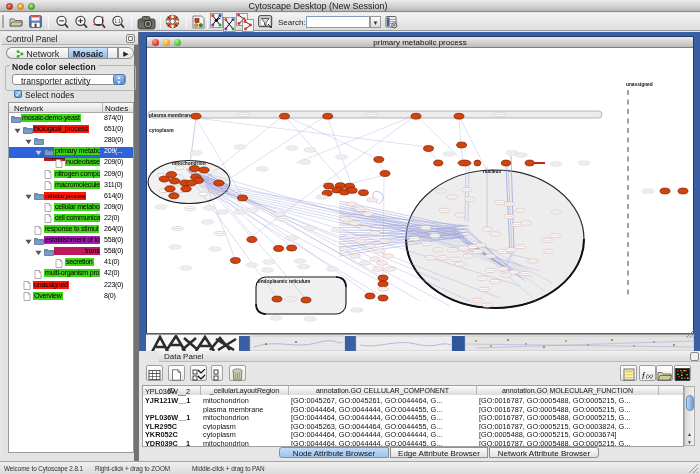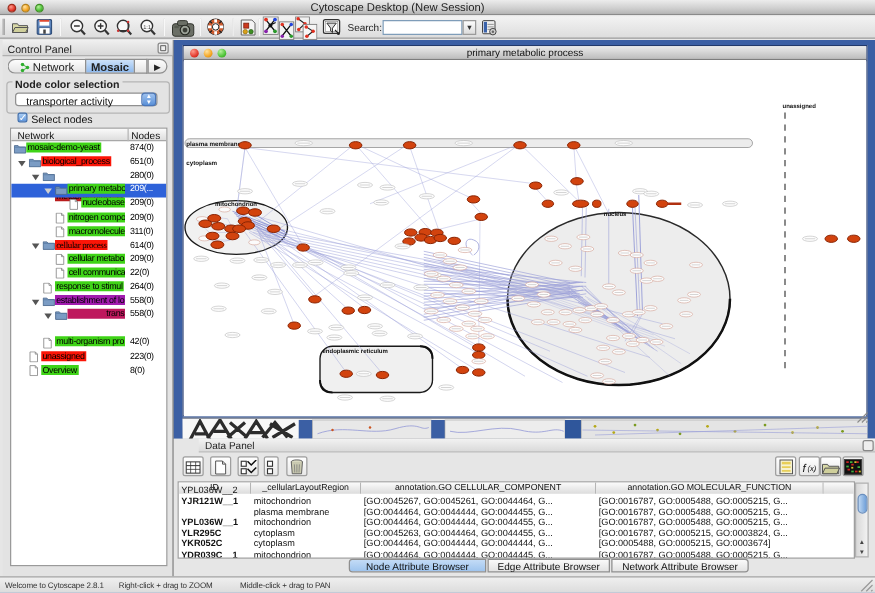--- a/index.html
+++ b/index.html
@@ -1,21 +1,21 @@
 <!DOCTYPE html>
 <html><head><meta charset="utf-8"><style>
 *{margin:0;padding:0;box-sizing:border-box;font-family:"Liberation Sans",sans-serif;}
 html,body{width:700px;height:474px;overflow:hidden;background:#e6e6e6;position:relative;}
 .abs{position:absolute;}
 .titlebar{left:0;top:0;width:700px;height:12px;background:linear-gradient(#ececec,#cfcfcf 60%,#b6b6b6);border-bottom:1px solid #8a8a8a;}
 .tl{top:2.5px;width:7px;height:7px;border-radius:50%;}
 .title{width:636px;text-align:center;top:1px;font-size:9px;color:#222;}
 .toolbar{left:0;top:13px;width:700px;height:18px;background:linear-gradient(#f3f3f3,#dddddd);border-bottom:1px solid #9a9a9a;}
 .sep{top:15px;width:1px;height:14px;background:#c0c0c0;border-right:1px solid #f8f8f8;}
-.cp{left:2px;top:32px;width:137px;height:429px;background:#e3e3e3;border-right:1px solid #737373;}
+.cp{left:2px;top:32px;width:137px;height:429px;background:#e3e3e3;border-right:5px solid #737373;}
 .cph{left:0;top:0;width:136px;height:13px;background:linear-gradient(#f0f0f0,#d8d8d8);border-bottom:1px solid #b0b0b0;font-size:8.5px;color:#222;padding:2px 0 0 4px;}
 .seg{height:12px;border:1px solid #8f8f8f;background:linear-gradient(#fdfdfd,#e4e4e4);font-size:9px;color:#222;text-align:center;}
 .segsel{background:linear-gradient(#cde2fa,#8db9ee);font-weight:bold;}
 .grp{left:3px;top:33px;width:131px;height:26px;border:1px solid #b5b5b5;border-radius:3px;}
 .grplbl{left:8px;top:29.5px;background:#e3e3e3;padding:0 2px;font-size:8.5px;font-weight:bold;color:#222;}
 .combo{left:10px;top:42px;width:114px;height:11px;background:#fff;border:1px solid #909090;border-radius:3px;font-size:8.5px;color:#111;}
 .stepper{right:0px;top:-1px;width:12px;height:11px;background:linear-gradient(#9ec2f0,#5b91d8);border:1px solid #4a76b8;border-radius:3px;color:#fff;font-size:5px;line-height:5px;text-align:center;}
 .cbx{left:12px;top:58px;width:8px;height:8px;background:linear-gradient(#a9cdf4,#5f95dc);border:1px solid #3f6fae;border-radius:2px;color:#fff;font-size:8px;line-height:8px;text-align:center;}
 .tree{left:6px;top:70px;width:126px;height:351px;background:#fff;border:1px solid #9a9a9a;overflow:hidden;}
 .trh{left:0;top:0;width:124px;height:10px;background:linear-gradient(#fafafa,#dedede);border-bottom:1px solid #a8a8a8;font-size:8px;color:#111;}
@@ -289,20 +289,28 @@
 <div class="abs trow" style="top:143.7px;">
         <svg class="abs" style="left:26px;top:3px" width="7" height="6" viewBox="0 0 7 6">
           <path d="M0.5 0.8 L6.5 0.8 L3.5 5.2 Z" fill="#555"></path>
         </svg>
         <span class="abs" style="left:35px;top:1px"><svg width="10" height="8" viewBox="0 0 10 8" style="vertical-align:-1px">
             <path d="M0.5 1.5 L3.5 1.5 L4.5 2.6 L9.5 2.6 L9.5 7.5 L0.5 7.5 Z" fill="#7b9cc4" stroke="#4a678c" stroke-width="0.7"></path>
             <path d="M0.5 2.8 L9.5 2.8" stroke="#5a7ba3" stroke-width="0.6"></path>
           </svg></span>
         <span class="lbl abs" style="left:45px;top:0.5px;background:#be185d;max-width:46px;overflow:hidden;padding-left:31px;">transport</span>
         <span class="cnt" style="color:#000;top:0.5px;">558(0)</span>
+      </div>
+<div class="abs trow" style="top:154.8px;">
+        <span class="abs" style="left:46px;top:1px"><svg width="8" height="9" viewBox="0 0 8 9" style="vertical-align:-1px">
+            <path d="M1 0.5 L5.2 0.5 L7 2.3 L7 8.5 L1 8.5 Z" fill="#fff" stroke="#8a8a8a" stroke-width="0.7"></path>
+            <path d="M5.2 0.5 L5.2 2.3 L7 2.3" fill="none" stroke="#8a8a8a" stroke-width="0.7"></path>
+          </svg></span>
+        <span class="lbl abs" style="left:56px;top:0.5px;background:#3fd317;max-width:35px;overflow:hidden;">secretion</span>
+        <span class="cnt" style="color:#000;top:0.5px;">41(0)</span>
       </div>
 <div class="abs trow" style="top:165.9px;">
         <span class="abs" style="left:25px;top:1px"><svg width="8" height="9" viewBox="0 0 8 9" style="vertical-align:-1px">
             <path d="M1 0.5 L5.2 0.5 L7 2.3 L7 8.5 L1 8.5 Z" fill="#fff" stroke="#8a8a8a" stroke-width="0.7"></path>
             <path d="M5.2 0.5 L5.2 2.3 L7 2.3" fill="none" stroke="#8a8a8a" stroke-width="0.7"></path>
           </svg></span>
         <span class="lbl abs" style="left:35px;top:0.5px;background:#3fd317;max-width:56px;overflow:hidden;">multi-organism pro</span>
         <span class="cnt" style="color:#000;top:0.5px;">42(0)</span>
       </div>
 <div class="abs trow" style="top:177.0px;">

